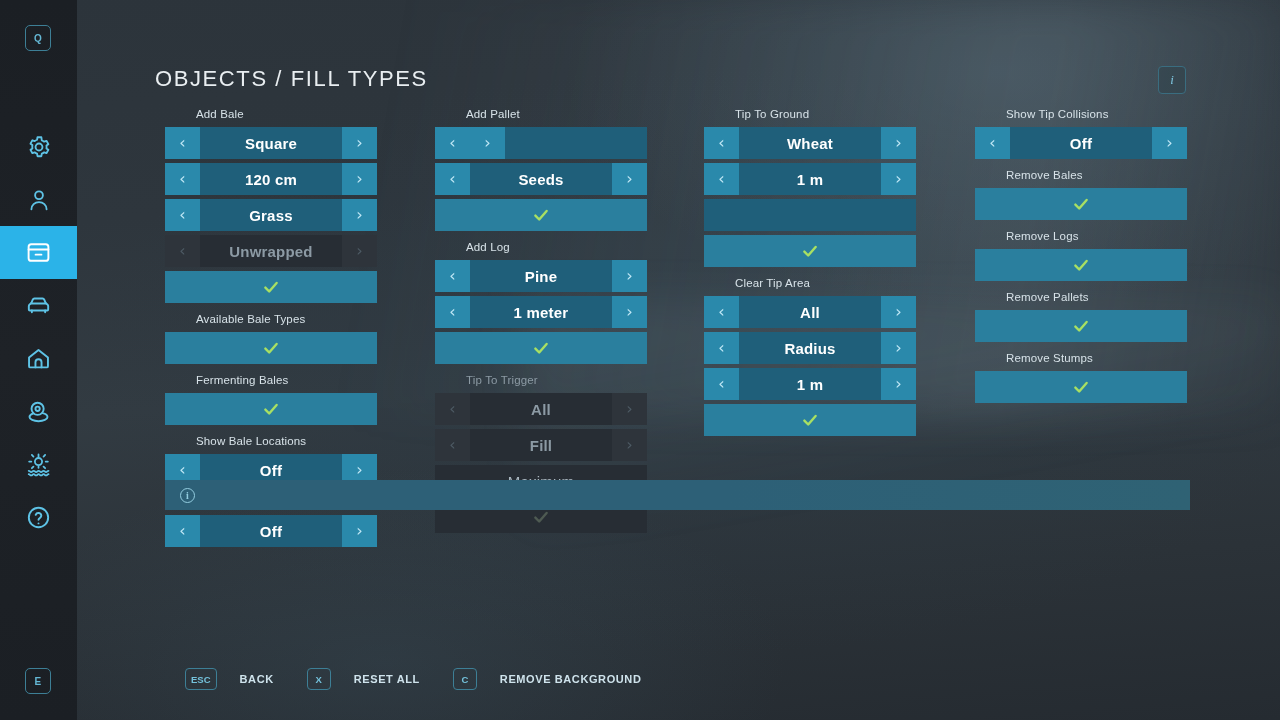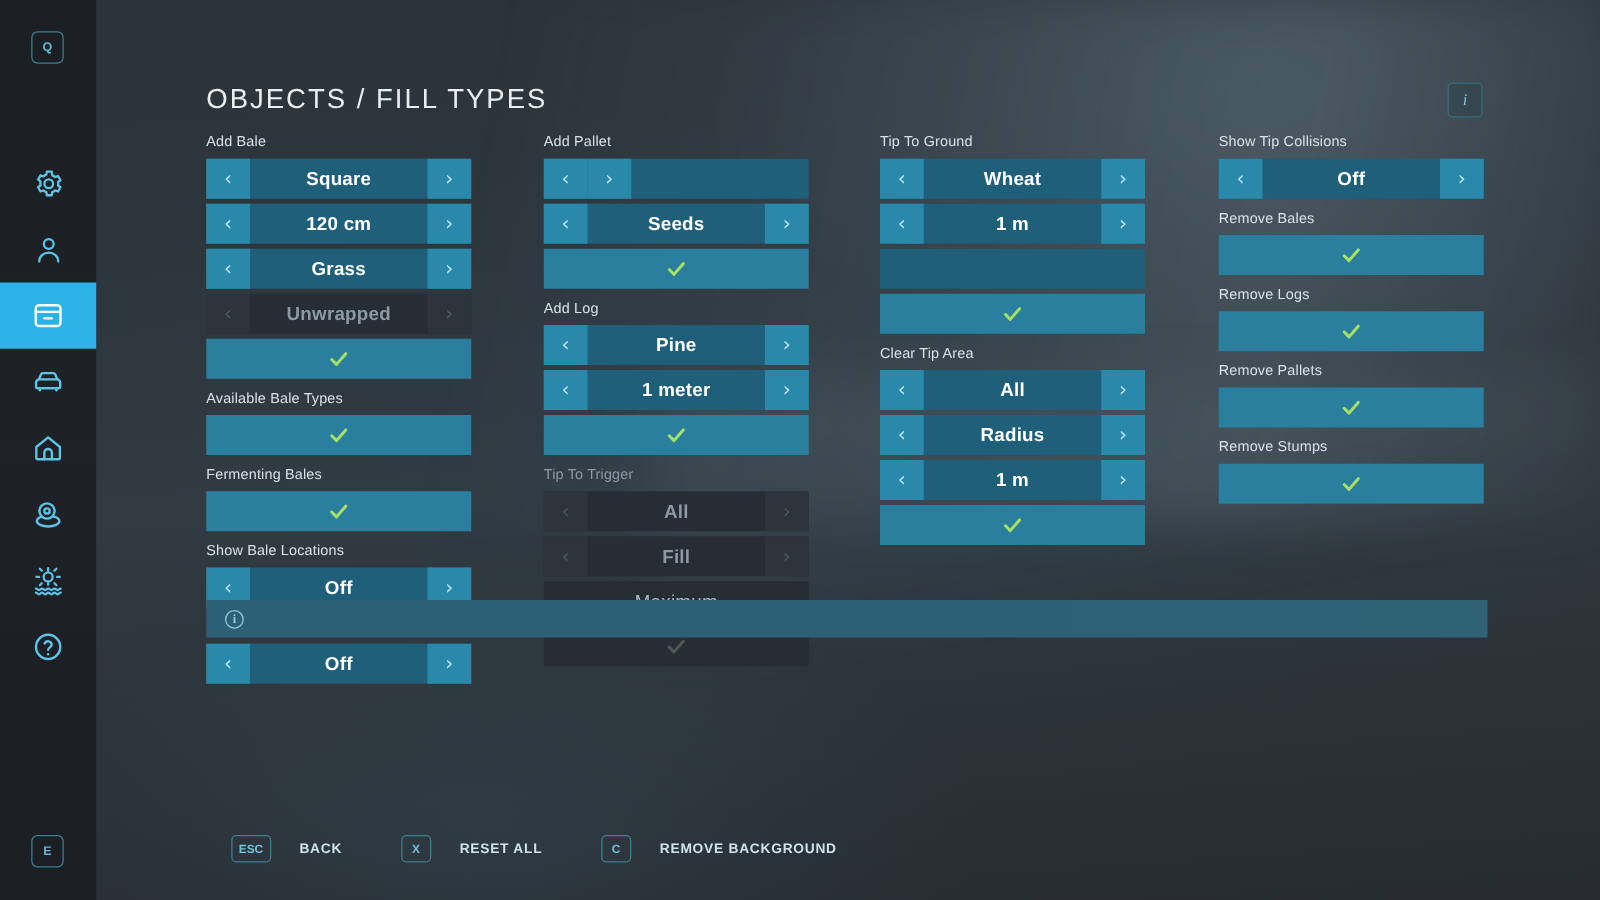--- a/index.html
+++ b/index.html
@@ -67,21 +67,21 @@
   }
   .rail-item svg { display: block; }
   .rail-item.active { background: #2bb3e8; }
   .rail-item .ic { stroke: #5ec3e6; }
   .rail-item.active .ic { stroke: #ffffff; }
 
   
   .content { position: absolute; left: 77px; top: 0; width: 1203px; height: 720px; z-index: 4; }
 
   .page-title {
-    position: absolute; left: 88px; top: 66px;
+    position: absolute; left: 78px; top: 66px;
     font-size: 22px; letter-spacing: 1.6px;
     color: #e9eef1; font-weight: normal;
   }
 
   .info-btn {
     position: absolute; left: 1081px; top: 66px;
     width: 28px; height: 28px;
     border: 1px solid #3a6d80;
     border-radius: 4px;
     background: rgba(40,62,72,0.35);
@@ -95,20 +95,21 @@
   .col.c0 { left: 0px; }
   .col.c1 { left: 270px; }
   .col.c2 { left: 539px; }
   .col.c3 { left: 810px; width: 212px; }
 
   .grp { margin-bottom: 10px; }
   .grp-label {
     font-size: 11.5px; color: #d7e2e8;
     margin-bottom: 5px; letter-spacing: .15px;
     height: 14px;
+    margin-left: 31px;
   }
 
   .row {
     position: relative;
     height: 32px; width: 100%;
     margin-bottom: 4px;
     display: flex; align-items: stretch;
     background: #1f5f7a;
   }
   .row .arrow {
@@ -154,21 +155,21 @@
   .infobar .ibicon {
     margin-left: 15px; width: 15px; height: 15px;
     border: 1.5px solid #93cde0; border-radius: 50%;
     display: flex; align-items: center; justify-content: center;
     color: #93cde0; font-size: 10px; font-weight: bold;
     font-family: "Liberation Serif", serif;
   }
   .infobar .ibtext { margin-left: 10px; color: #cfe6ef; font-size: 11px; }
 
   
-  .footer { position: absolute; left: 108px; top: 668px; display: flex; align-items: center; gap: 47px; }
+  .footer { position: absolute; left: 108px; top: 668px; display: flex; align-items: center; gap: 33px; }
   .hint { display: flex; align-items: center; gap: 9px; }
   .hint .cap {
     min-width: 24px; height: 22px; padding: 0 5px;
     border: 1px solid #3d7f96; border-radius: 4px;
     color: #74c2dc; font-size: 9.5px; font-weight: bold;
     display: flex; align-items: center; justify-content: center;
   }
   .hint .lbl { color: #cfe3ec; font-size: 11px; font-weight: bold; letter-spacing: .6px; padding-left: 14px; }
 </style>
 </head>

